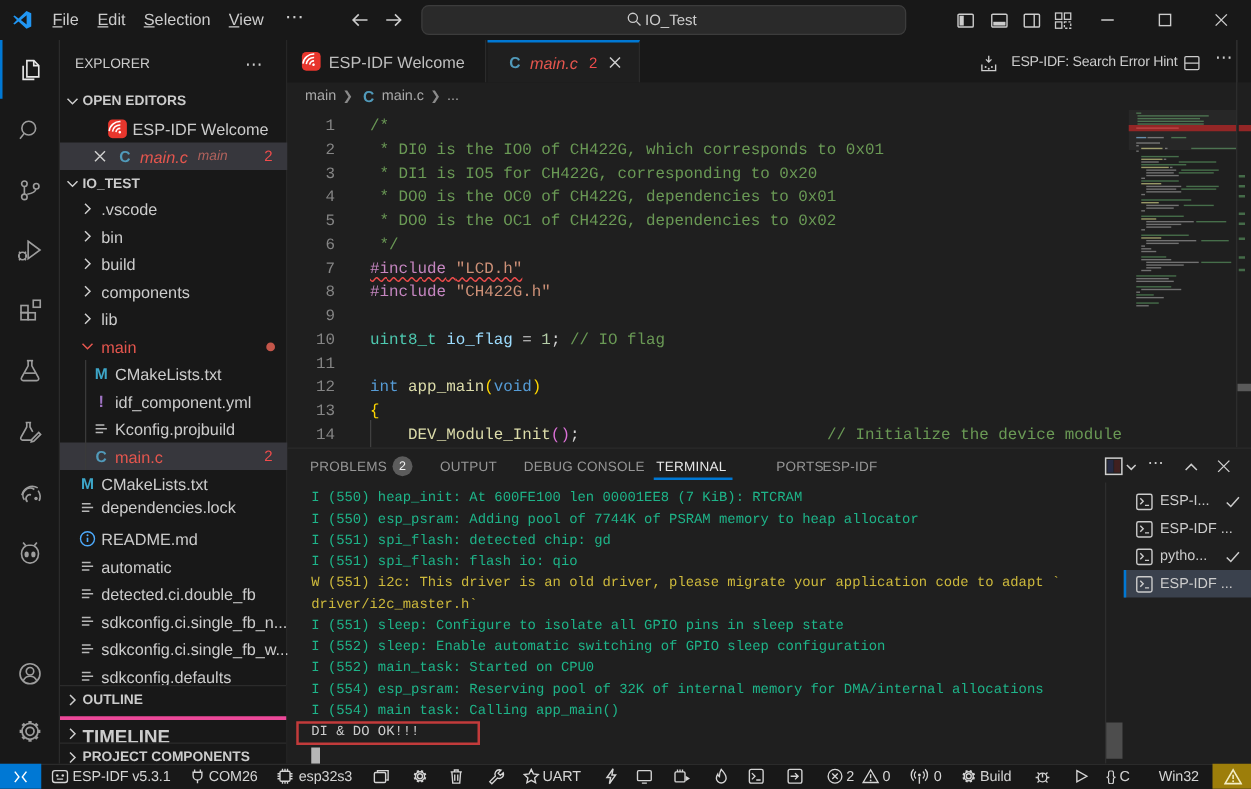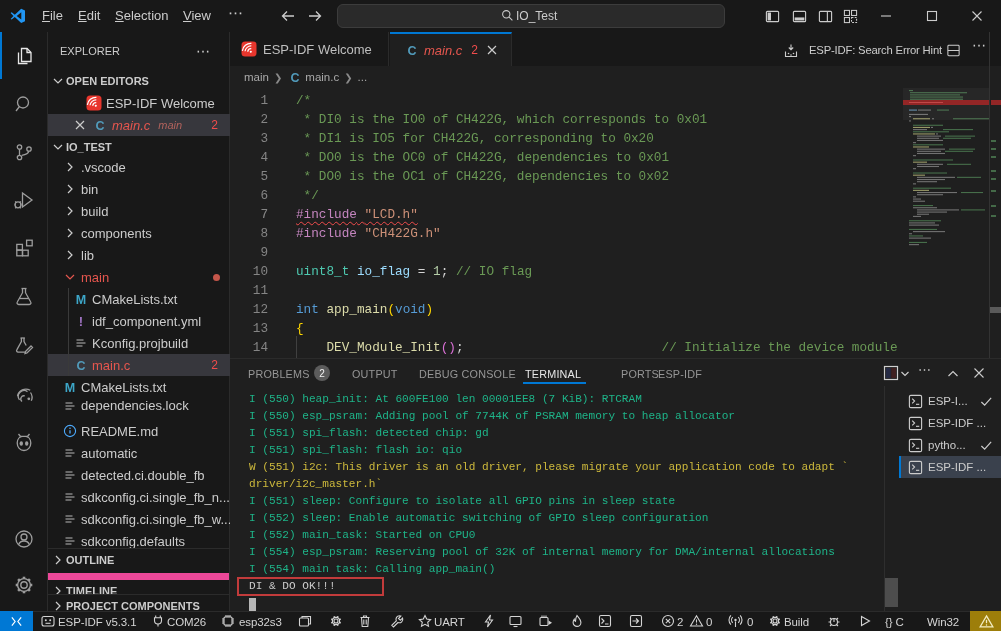--- a/index.html
+++ b/index.html
@@ -336,21 +336,21 @@
     <span style="margin-left:3px">sdkconfig.defaults</span>
   </div>
 <div class="a" style="left:48px;top:548px;width:181px;height:25px;background:#181818;border-top:1px solid #2b2b2b;display:flex;align-items:flex-start;color:#cccccc;font-size:11px;font-weight:bold;">
     <span style="margin-left:2px;margin-top:3px">
       <svg width="16" height="16" viewBox="0 0 16 16" style="flex:none">
         <path stroke="#cccccc" stroke-width="1.2" fill="none" d="M6 4l4 4-4 4"></path>
       </svg>
     </span>
     <span style="margin-top:5px">OUTLINE</span>
   </div>
-<div class="a" style="left:48px;top:573px;width:181px;height:21px;background:#181818;border-top:7px solid #ec4899;display:flex;align-items:flex-start;color:#cccccc;font-size:11px;font-weight:bold;">
+<div class="a" style="left:48px;top:573px;width:181px;height:21px;background:#181818;border-top:3px solid #ec4899;display:flex;align-items:flex-start;color:#cccccc;font-size:15px;font-weight:bold;">
     <span style="margin-left:2px;margin-top:3px">
       <svg width="16" height="16" viewBox="0 0 16 16" style="flex:none">
         <path stroke="#cccccc" stroke-width="1.2" fill="none" d="M6 4l4 4-4 4"></path>
       </svg>
     </span>
     <span style="margin-top:5px">TIMELINE</span>
   </div>
 <div class="a" style="left:48px;top:594px;width:181px;height:17px;background:#181818;border-top:1px solid #2b2b2b;display:flex;align-items:flex-start;color:#cccccc;font-size:11px;font-weight:bold;">
     <span style="margin-left:2px;margin-top:3px">
       <svg width="16" height="16" viewBox="0 0 16 16" style="flex:none">

